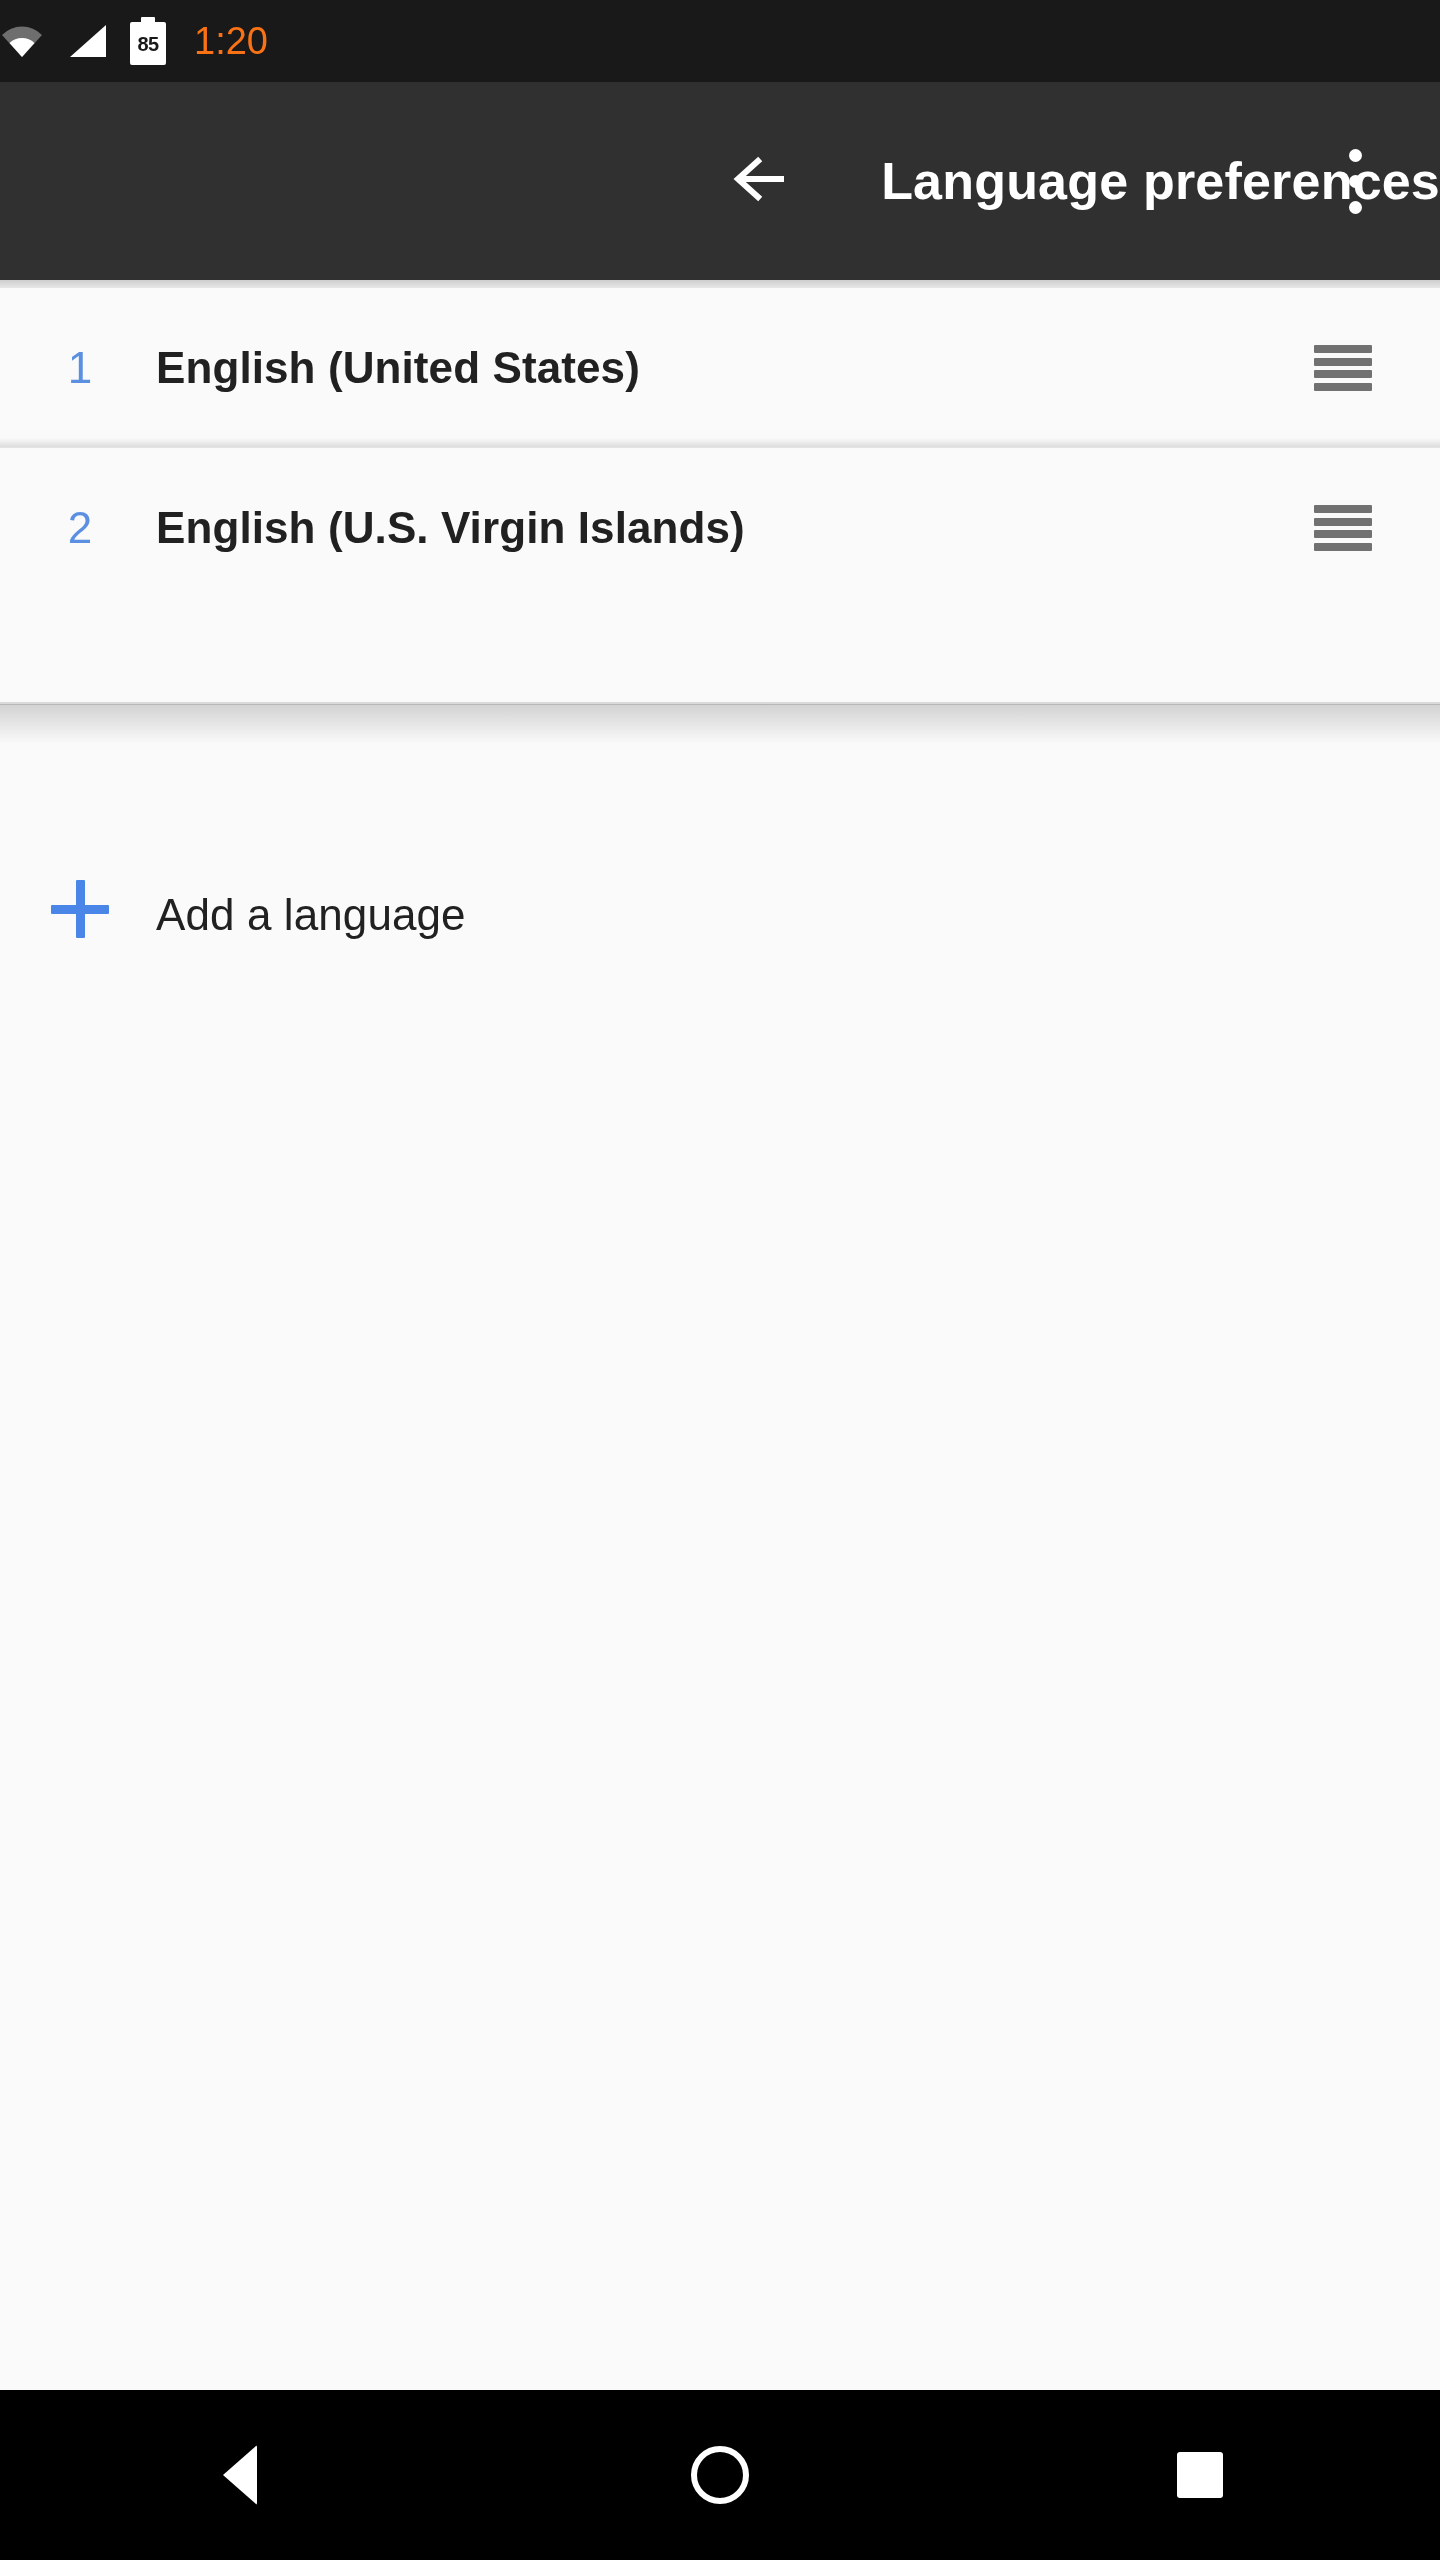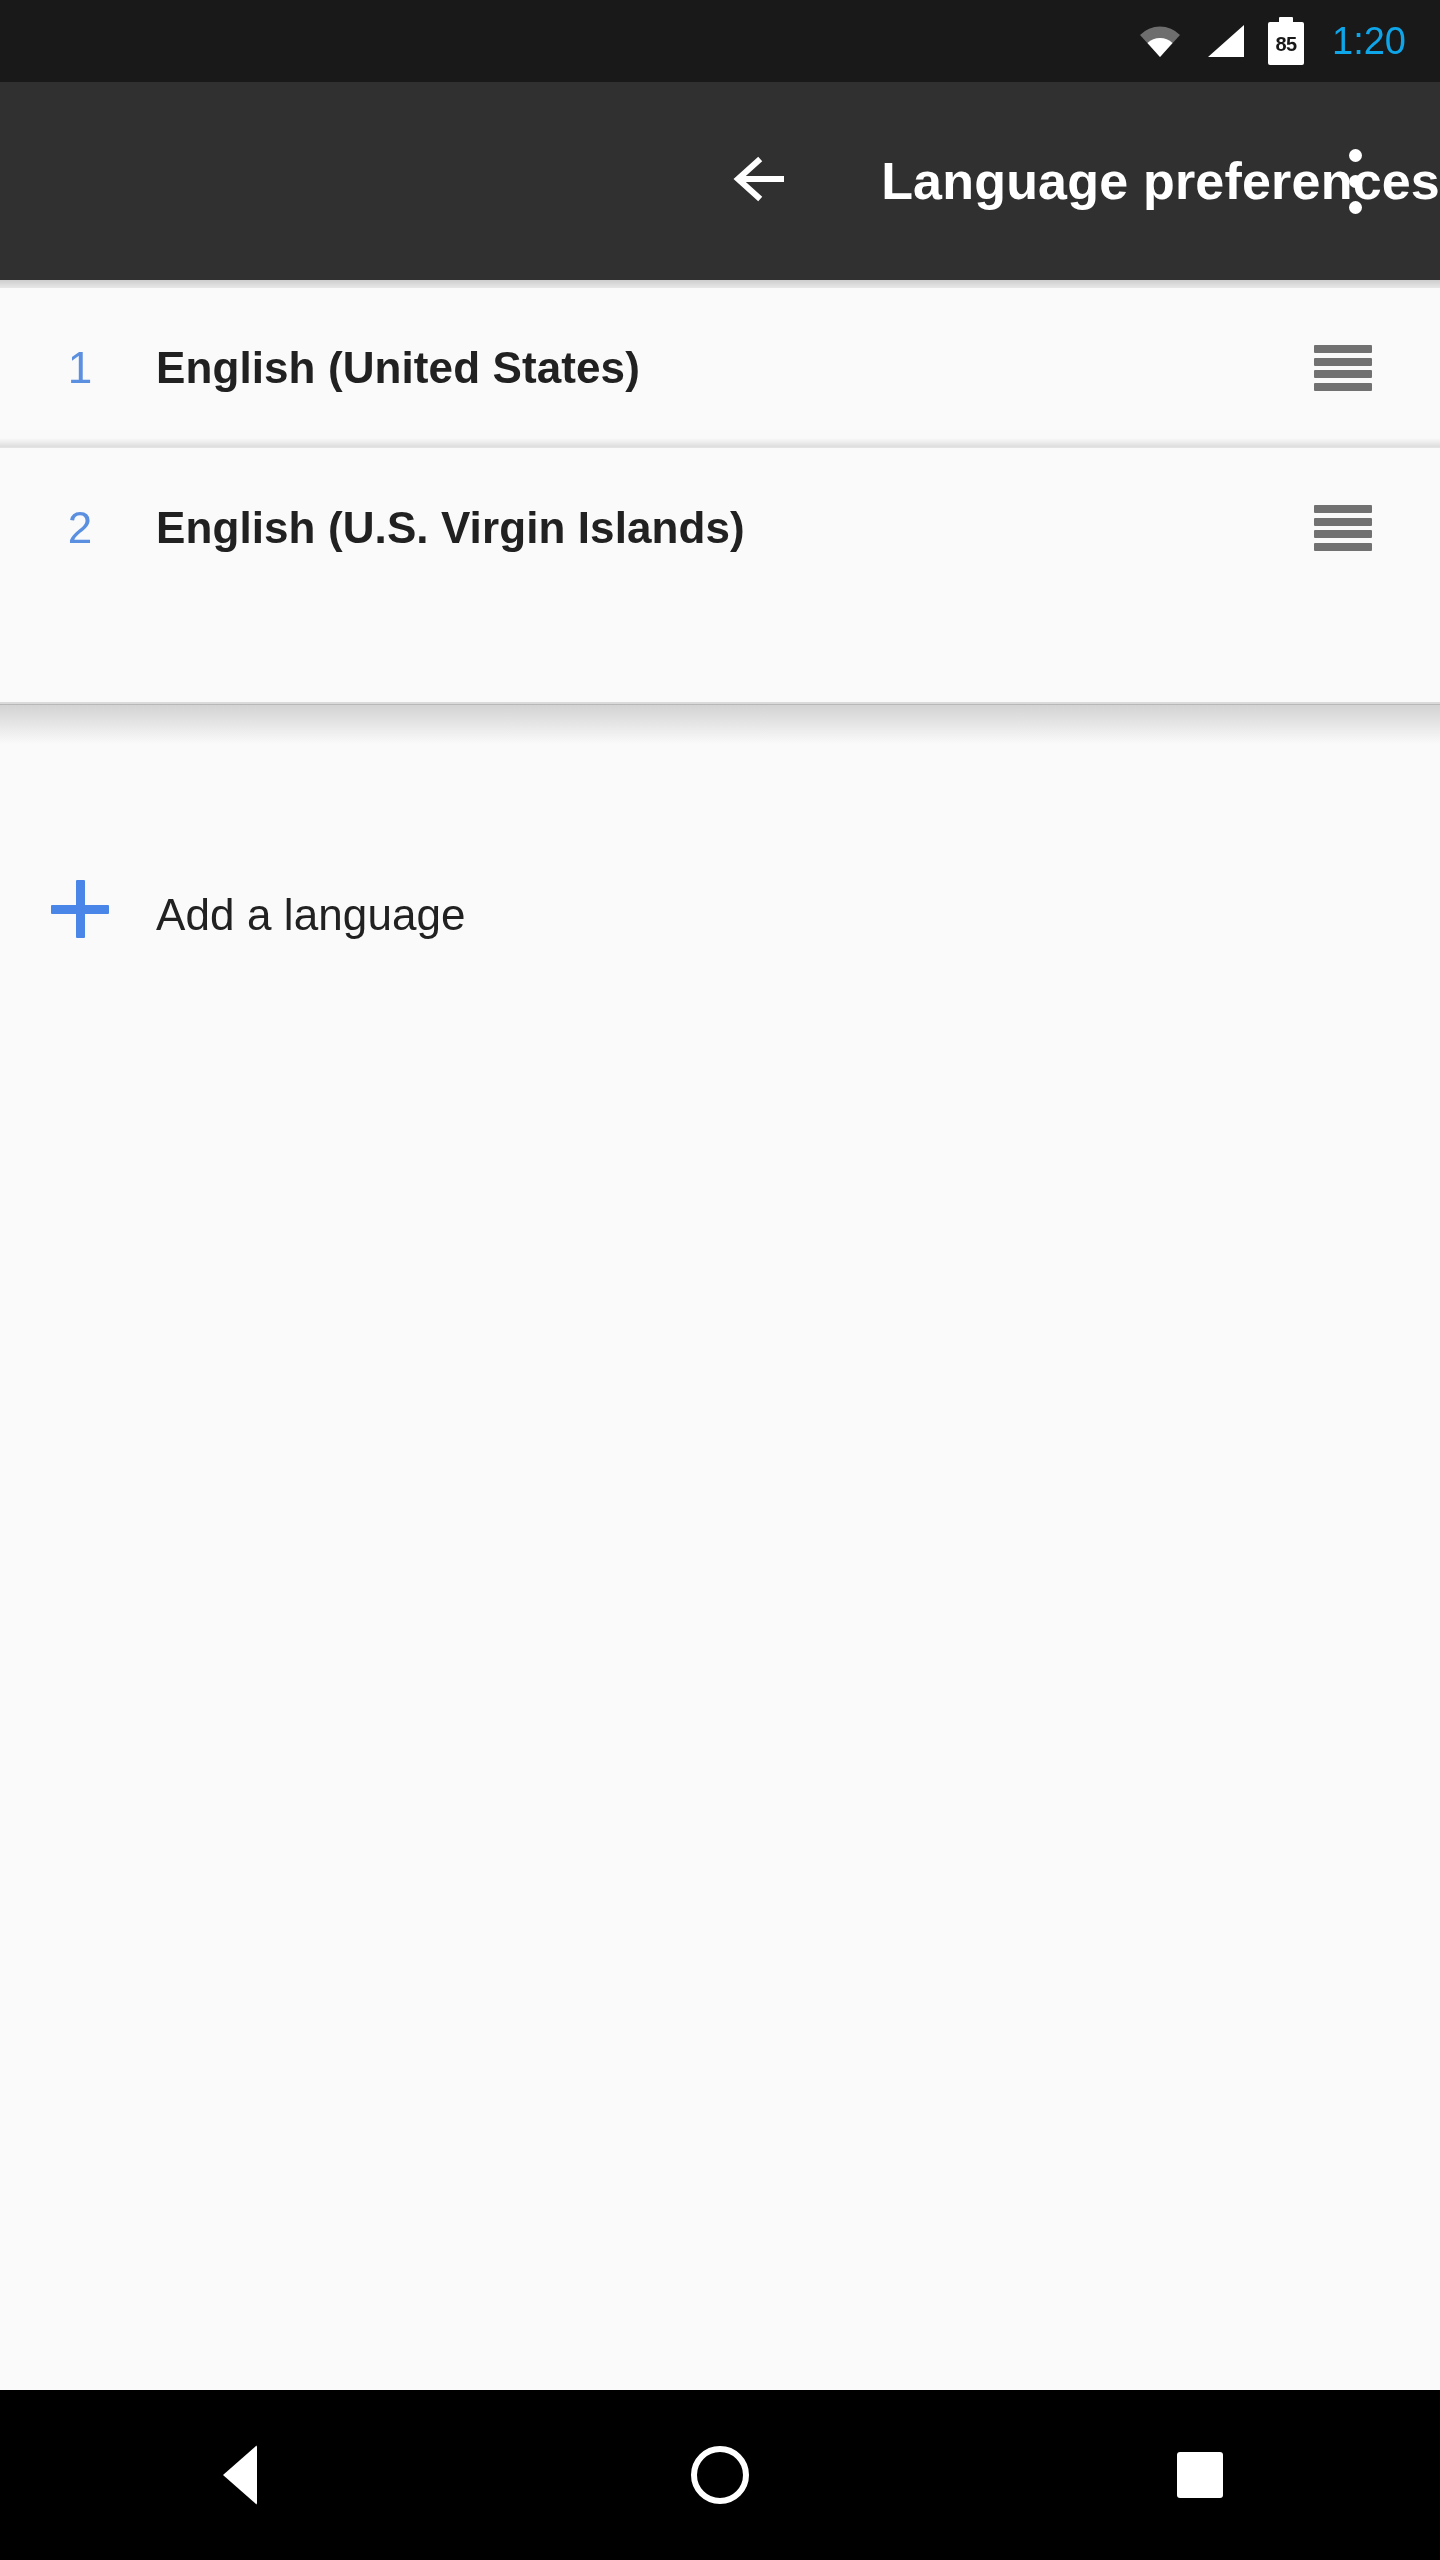--- a/index.html
+++ b/index.html
@@ -11,22 +11,21 @@
     overflow:hidden;
   }
 
   #screen { position:relative; width:1440px; height:2560px; background:#fafafa; }
 
   
   .status-bar {
     position:absolute; top:0; left:0;
     width:1440px; height:82px;
     background:#191919;
-    display:flex; align-items:center; justify-content:flex-end;
-    padding-right:34px;
+    display:flex; align-items:center; justify-content:flex-start;
   }
   .status-icons { display:flex; align-items:center; gap:22px; }
 
   .wifi-icon { width:44px; height:36px; position:relative; }
   .wifi-icon svg { display:block; }
 
   .signal-icon { width:42px; height:36px; }
   .signal-icon svg { display:block; }
 
   .battery-icon { position:relative; width:36px; height:48px; }
@@ -38,21 +37,21 @@
     position:absolute; top:5px; left:0; width:36px; height:43px;
     background:#ffffff; border-radius:2px;
     display:flex; align-items:center; justify-content:center;
   }
   .battery-level {
     font-size:20px; font-weight:bold; color:#191919;
     line-height:1; letter-spacing:-0.5px;
   }
 
   .status-time {
-    color:#0ea5e9; font-size:38px; font-weight:400;
+    color:#f97316; font-size:38px; font-weight:400;
     letter-spacing:0px; margin-left:6px;
     line-height:1;
   }
 
   
   .app-bar {
     position:absolute; top:82px; left:0;
     width:1440px; height:198px;
     background:#303030;
     display:flex; align-items:center;justify-content:flex-end;

